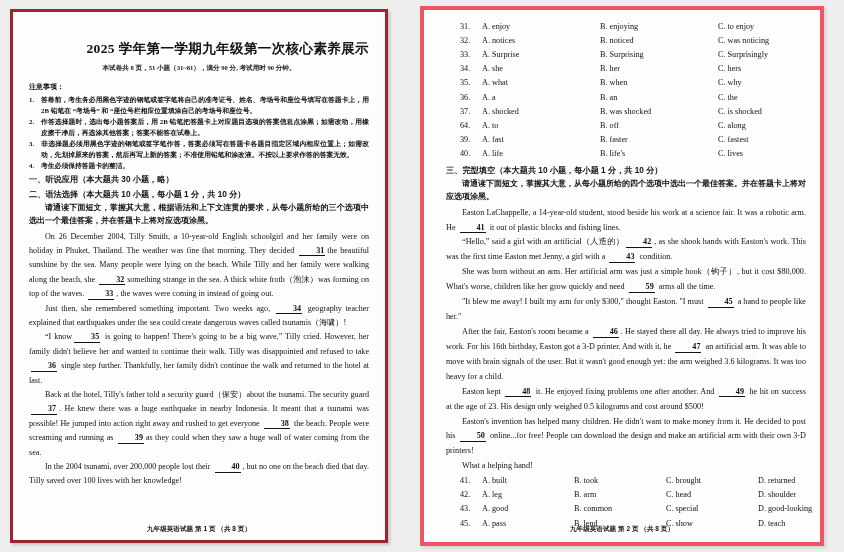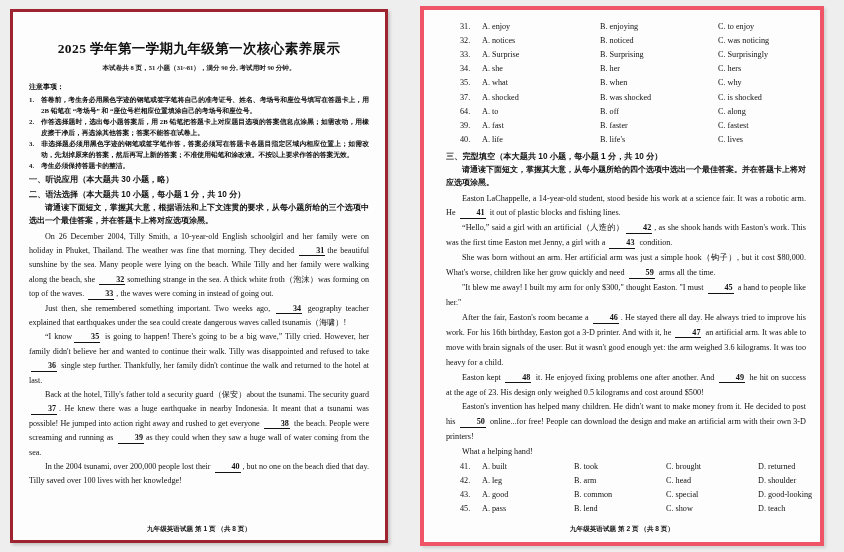--- a/index.html
+++ b/index.html
@@ -49,21 +49,21 @@
     height: 100%;
     box-sizing: border-box;
     position: relative;
   }
   .page-right .page-inner {
     padding: 10px 14px 4px 22px;
   }
 
   
   .doc-title {
-    text-align: center;
+    text-align: right;
     font-size: 13.5px;
     font-weight: bold;
     letter-spacing: 0.4px;
     margin: 22px 0 6px 0;
     color: #111;
   }
   .doc-subject {
     text-align: center;
     font-size: 19px;
     font-weight: bold;
@@ -252,20 +252,26 @@
             <span class="opt">B. her</span>
             <span class="opt">C. hers</span>
           </div>
         <div class="opt-row opt-3">
             <span class="q-no">35.</span>
             <span class="opt">A. what</span>
             <span class="opt">B. when</span>
             <span class="opt">C. why</span>
           </div>
         <div class="opt-row opt-3">
+            <span class="q-no">36.</span>
+            <span class="opt">A. a</span>
+            <span class="opt">B. an</span>
+            <span class="opt">C. the</span>
+          </div>
+        <div class="opt-row opt-3">
             <span class="q-no">37.</span>
             <span class="opt">A. shocked</span>
             <span class="opt">B. was shocked</span>
             <span class="opt">C. is shocked</span>
           </div>
         <div class="opt-row opt-3">
             <span class="q-no">64.</span>
             <span class="opt">A. to</span>
             <span class="opt">B. off</span>
             <span class="opt">C. along</span>

